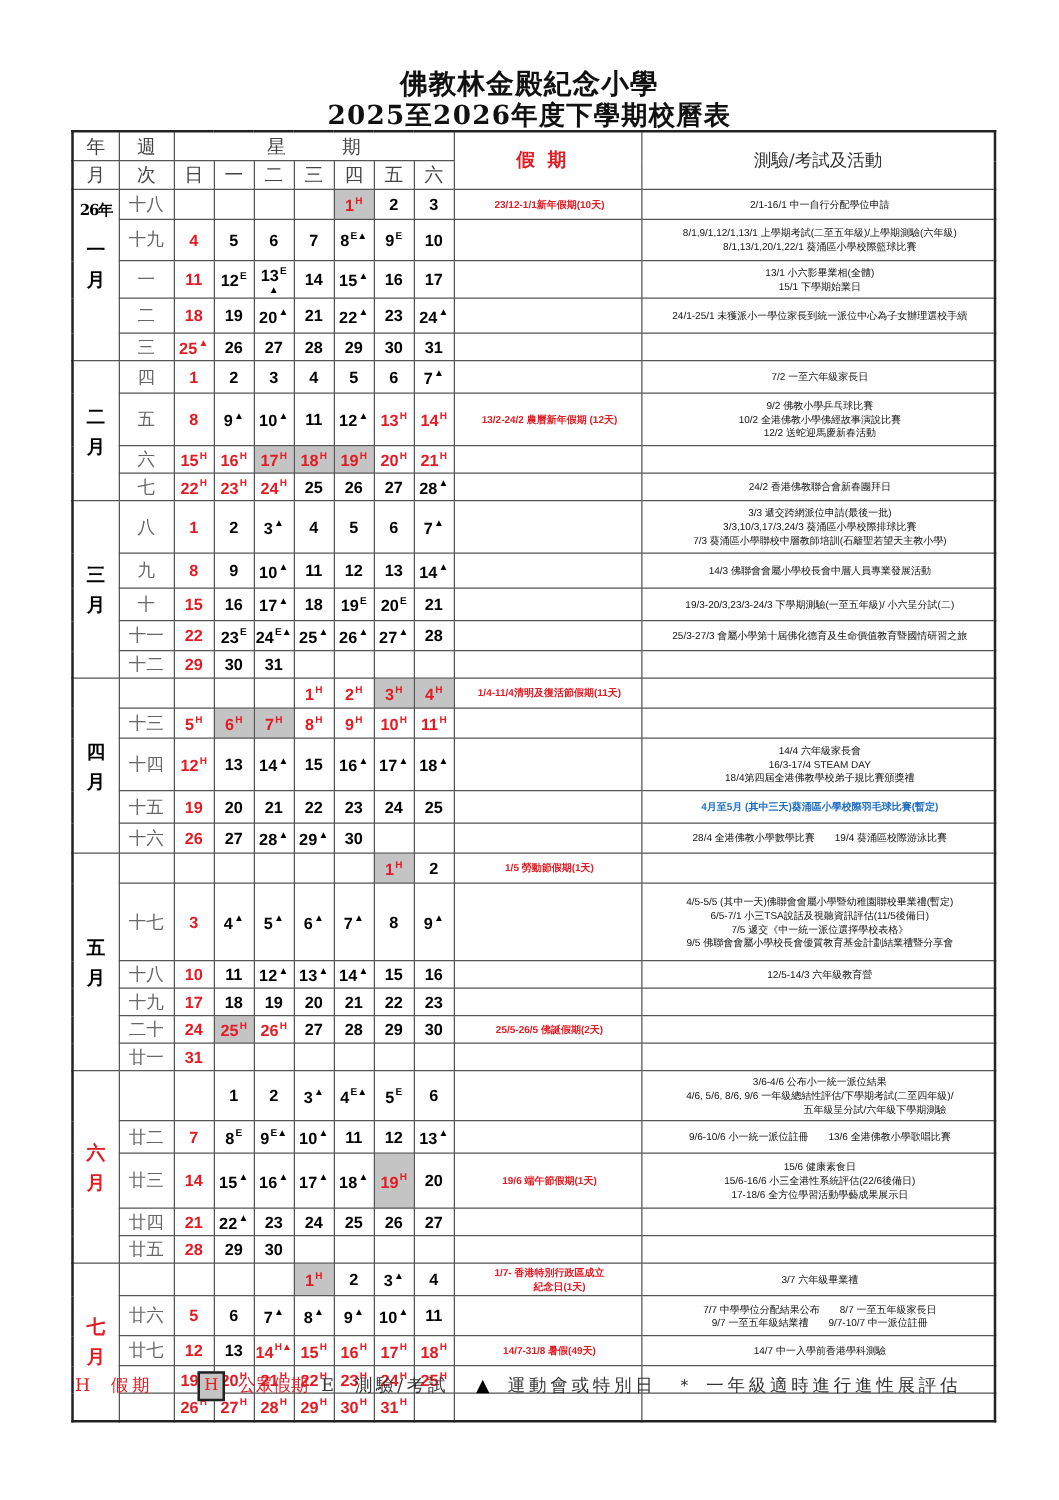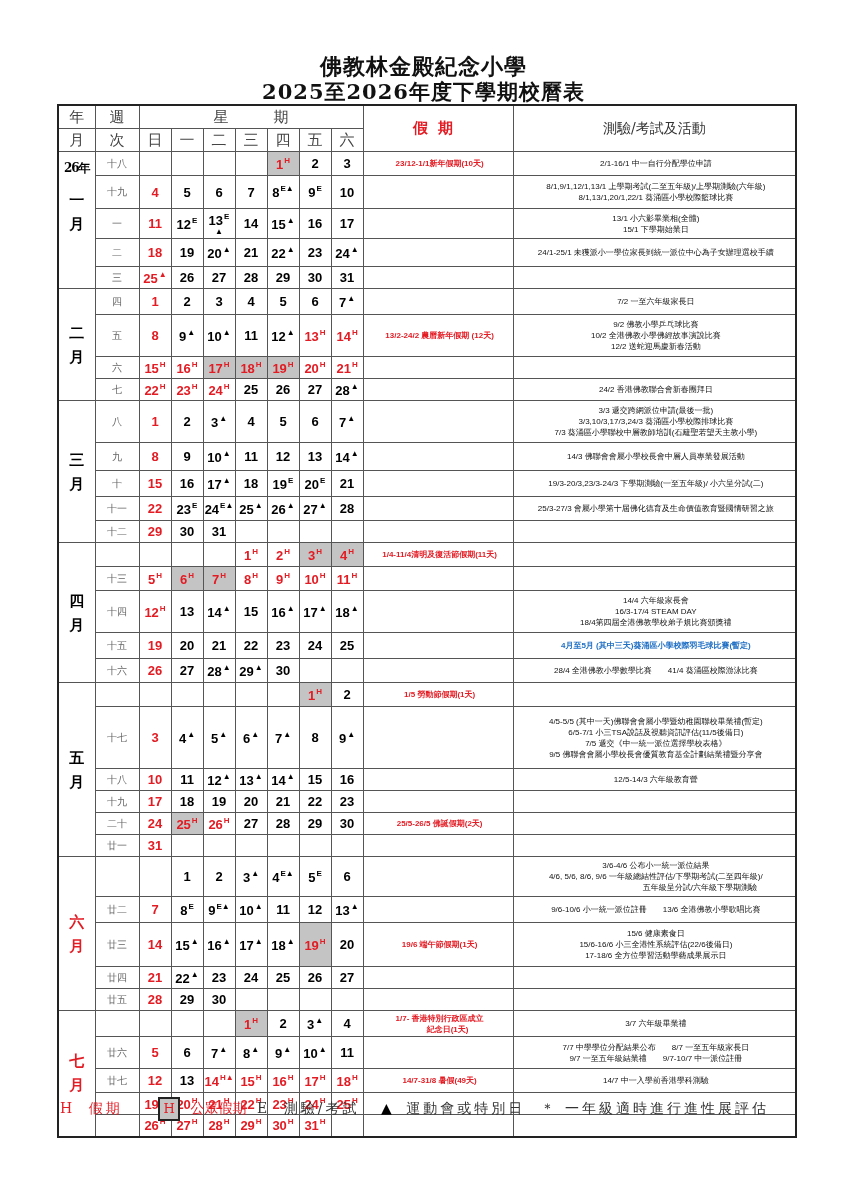--- a/index.html
+++ b/index.html
@@ -8,21 +8,21 @@
   .title1 { top:52px; font-size:22px; }
   .title2 { top:78px; font-size:21px; }
   table.cal { position:absolute; left:57px; top:104px; width:738px; border-collapse:collapse; table-layout:fixed; border:2px solid #222; }
   table.cal td, table.cal th { border:1px solid #555; padding:0; text-align:center; vertical-align:middle; overflow:hidden; }
   .hdr { font-family:"DejaVu Serif", "Liberation Serif", serif; font-weight:normal; color:#444; font-size:15px; height:22px; }
   .hdr-hol { color:#e31b23; font-weight:bold; font-size:15px; letter-spacing:10px; }
   .hdr-act { color:#333; font-size:14px; }
   .month-cell { font-family:"DejaVu Serif", "Liberation Serif", serif; font-size:15px; font-weight:bold; line-height:24px; border-left:2px solid #222; border-right:1px solid #222; }
   .month-cell.red { color:#e31b23; }
   .month-cell .yr { font-size:12px; font-weight:bold; letter-spacing:-1px; display:block; }
-  .week { font-family:"DejaVu Serif", "Liberation Serif", serif; color:#666; font-size:10px; }
+  .week { font-family:"DejaVu Serif", "Liberation Serif", serif; color:#666; font-size:14px; }
   .day { font-size:13px; font-weight:bold; }
   .day.red { color:#e31b23; }
   .day.grey { background:#c4c4c4; }
   .day sup { font-size:8px; vertical-align:6px; margin-left:1px; font-weight:bold; }
   .hol { text-align:right; padding-left:3px !important; font-size:8px; color:#e31b23; font-weight:bold; line-height:11px; }
   .act { text-align:center; padding-left:3px !important; font-size:8px; color:#111; line-height:11px; }
   .act .blue { color:#1f6fc4;font-weight:bold; }
   .thick-top td { border-top:2px solid #222; }
   .legend { position:absolute; top:1097px; left:60px; font-family:"DejaVu Serif", "Liberation Serif", serif; font-size:14px; color:#333; letter-spacing:3px; white-space:nowrap; }
   .legend span { display:inline-block; }
@@ -347,21 +347,21 @@
         <td class="week">十六</td>
         <td class="day red"><span>26</span></td>
         <td class="day"><span>27</span></td>
         <td class="day"><span>28</span><sup>▲</sup></td>
         <td class="day"><span>29</span><sup>▲</sup></td>
         <td class="day"><span>30</span></td>
         <td class="day"></td>
         <td class="day"></td>
         <td class="hol"></td>
         <td class="act">
-          <div>28/4  全港佛教小學數學比賽　　41/4  葵涌區校際游泳比賽</div>
+          <div>28/4  全港佛教小學數學比賽　　19/4  葵涌區校際游泳比賽</div>
         </td>
       </tr>
       <tr class="thick-top" style="height: 24px;">
         <td rowspan="6" class="month-cell" style="vertical-align: middle;">
           <div>五</div>
           <div>月</div>
         </td>
         <td class="week"></td>
         <td class="day"></td>
         <td class="day"></td>

